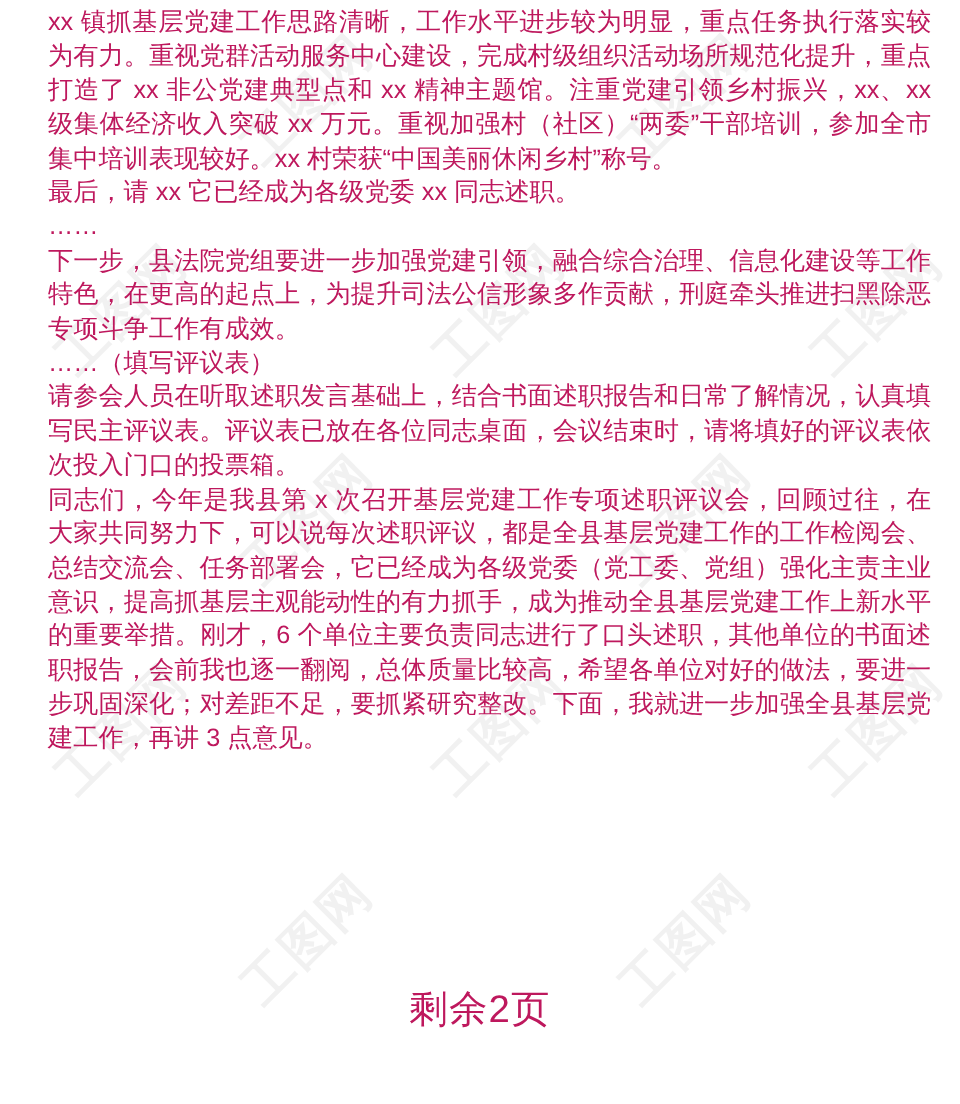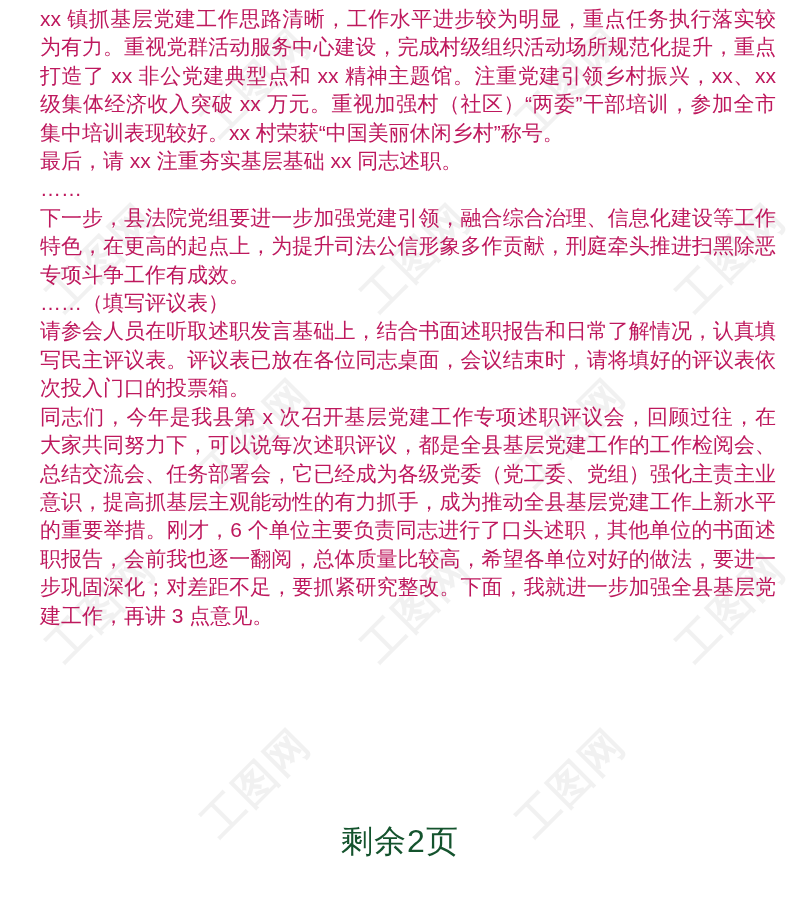--- a/index.html
+++ b/index.html
@@ -54,21 +54,21 @@
     left: 0;
     right: 0;
     top: 820px;
     z-index: 1;
     display: flex;
     justify-content: center;
     align-items: baseline;
     gap: 40px;
     font-size: 32px;
     letter-spacing: 1px;
-    color: #14532d;
+    color: #be185d;
   }
 </style>
 </head>
 <body>
 
 <div class="page">
 
   <div id="watermark-layer" class="watermark-layer">
       <span class="watermark-stamp" style="left: 190px; top: 55px;">工图网</span>
       <span class="watermark-stamp" style="left: 505px; top: 55px;">工图网</span>
@@ -79,21 +79,21 @@
       <span class="watermark-stamp" style="left: 505px; top: 405px;">工图网</span>
       <span class="watermark-stamp" style="left: 35px; top: 580px;">工图网</span>
       <span class="watermark-stamp" style="left: 350px; top: 580px;">工图网</span>
       <span class="watermark-stamp" style="left: 665px; top: 580px;">工图网</span>
       <span class="watermark-stamp" style="left: 190px; top: 755px;">工图网</span>
       <span class="watermark-stamp" style="left: 505px; top: 755px;">工图网</span>
     </div>
 
   <div id="document-body" class="content">
       <p class="para">xx 镇抓基层党建工作思路清晰，工作水平进步较为明显，重点任务执行落实较为有力。重视党群活动服务中心建设，完成村级组织活动场所规范化提升，重点打造了 xx 非公党建典型点和 xx 精神主题馆。注重党建引领乡村振兴，xx、xx 级集体经济收入突破 xx 万元。重视加强村（社区）“两委”干部培训，参加全市集中培训表现较好。xx 村荣获“中国美丽休闲乡村”称号。</p>
-      <p class="para">最后，请 xx 注重夯实基层基础 xx 同志述职。</p>
+      <p class="para">最后，请 xx 它已经成为各级党委 xx 同志述职。</p>
       <p class="para">……</p>
       <p class="para">下一步，县法院党组要进一步加强党建引领，融合综合治理、信息化建设等工作特色，在更高的起点上，为提升司法公信形象多作贡献，刑庭牵头推进扫黑除恶专项斗争工作有成效。</p>
       <p class="para">……（填写评议表）</p>
       <p class="para">请参会人员在听取述职发言基础上，结合书面述职报告和日常了解情况，认真填写民主评议表。评议表已放在各位同志桌面，会议结束时，请将填好的评议表依次投入门口的投票箱。</p>
       <p class="para">同志们，今年是我县第 x 次召开基层党建工作专项述职评议会，回顾过往，在大家共同努力下，可以说每次述职评议，都是全县基层党建工作的工作检阅会、总结交流会、任务部署会，它已经成为各级党委（党工委、党组）强化主责主业意识，提高抓基层主观能动性的有力抓手，成为推动全县基层党建工作上新水平的重要举措。刚才，6 个单位主要负责同志进行了口头述职，其他单位的书面述职报告，会前我也逐一翻阅，总体质量比较高，希望各单位对好的做法，要进一步巩固深化；对差距不足，要抓紧研究整改。下面，我就进一步加强全县基层党建工作，再讲 3 点意见。</p>
     </div>
 
   <div class="footer-notice">
     <span>剩余2页</span>
   </div>

